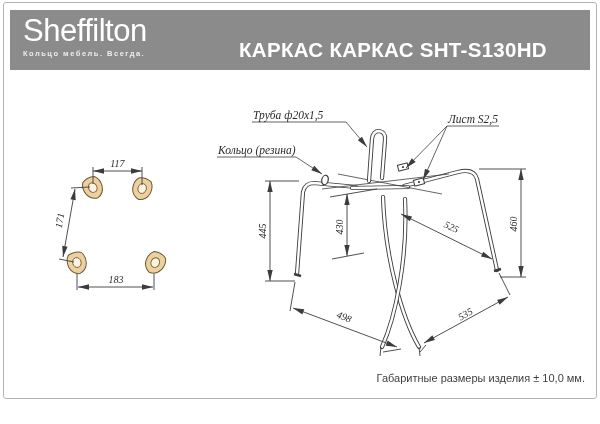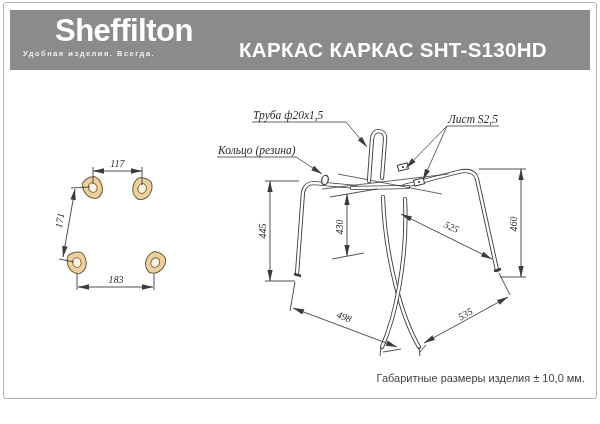--- a/index.html
+++ b/index.html
@@ -3,21 +3,21 @@
 <meta charset="utf-8">
 <style>
   html,body{margin:0;padding:0;background:#fff;}
   body{width:600px;height:424px;position:relative;overflow:hidden;
        font-family:"Liberation Sans",sans-serif;}
   .page-border{position:absolute;left:3px;top:2px;width:592px;height:395px;
        border:1px solid #b3b3b3;border-radius:3px;}
   .header-band{position:absolute;left:10px;top:10px;width:580px;height:60px;
        background:#8b8b8b;}
   .logo{position:absolute;left:13px;top:4px;color:#ffffff;}
-  .logo-text{font-size:31px;font-weight:700;letter-spacing:-0.5px;line-height:1.1;margin-left:32px;}
+  .logo-text{font-size:31px;font-weight:400;letter-spacing:-0.5px;line-height:1.1;}
   .logo-tagline{font-size:7.5px;font-weight:700;letter-spacing:1.5px;color:#f0edea;
        margin-top:1px;}
   .doc-title{position:absolute;left:229px;top:28px;color:#ffffff;font-size:20.5px;
        font-weight:700;letter-spacing:0.3px;white-space:nowrap;}
   svg{position:absolute;left:0;top:0;}
   .ln{fill:none;stroke:#3c3c3c;stroke-width:0.9;}
   .thin{fill:none;stroke:#3c3c3c;stroke-width:0.8;}
   .to{fill:none;stroke:#3c3c3c;stroke-width:4.2;stroke-linecap:round;}
   .ti{fill:none;stroke:#ffffff;stroke-width:2.4;stroke-linecap:round;}
   .dtx{font-family:"Liberation Serif",serif;font-style:italic;font-size:10px;
@@ -27,21 +27,21 @@
   .footer-note{position:absolute;right:15px;top:372px;font-size:11px;color:#3f3f3f;}
 </style>
 </head>
 <body>
 
 <div class="page-border"></div>
 
 <div class="header-band">
   <div class="logo">
     <div class="logo-text">Sheffilton</div>
-    <div class="logo-tagline">Удобная изделия. Всегда.</div>
+    <div class="logo-tagline">Кольцо мебель. Всегда.</div>
   </div>
   <div class="doc-title">КАРКАС КАРКАС SHT-S130HD</div>
 </div>
 
 <svg width="600" height="424" viewBox="0 0 600 424">
   <defs>
     <marker id="ar" markerUnits="userSpaceOnUse" markerWidth="12" markerHeight="7" refX="11.5" refY="3.5" orient="auto-start-reverse">
       <path d="M0.5,0.8 L11.5,3.5 L0.5,6.2 Z" fill="#3c3c3c"></path>
     </marker>
   </defs>

